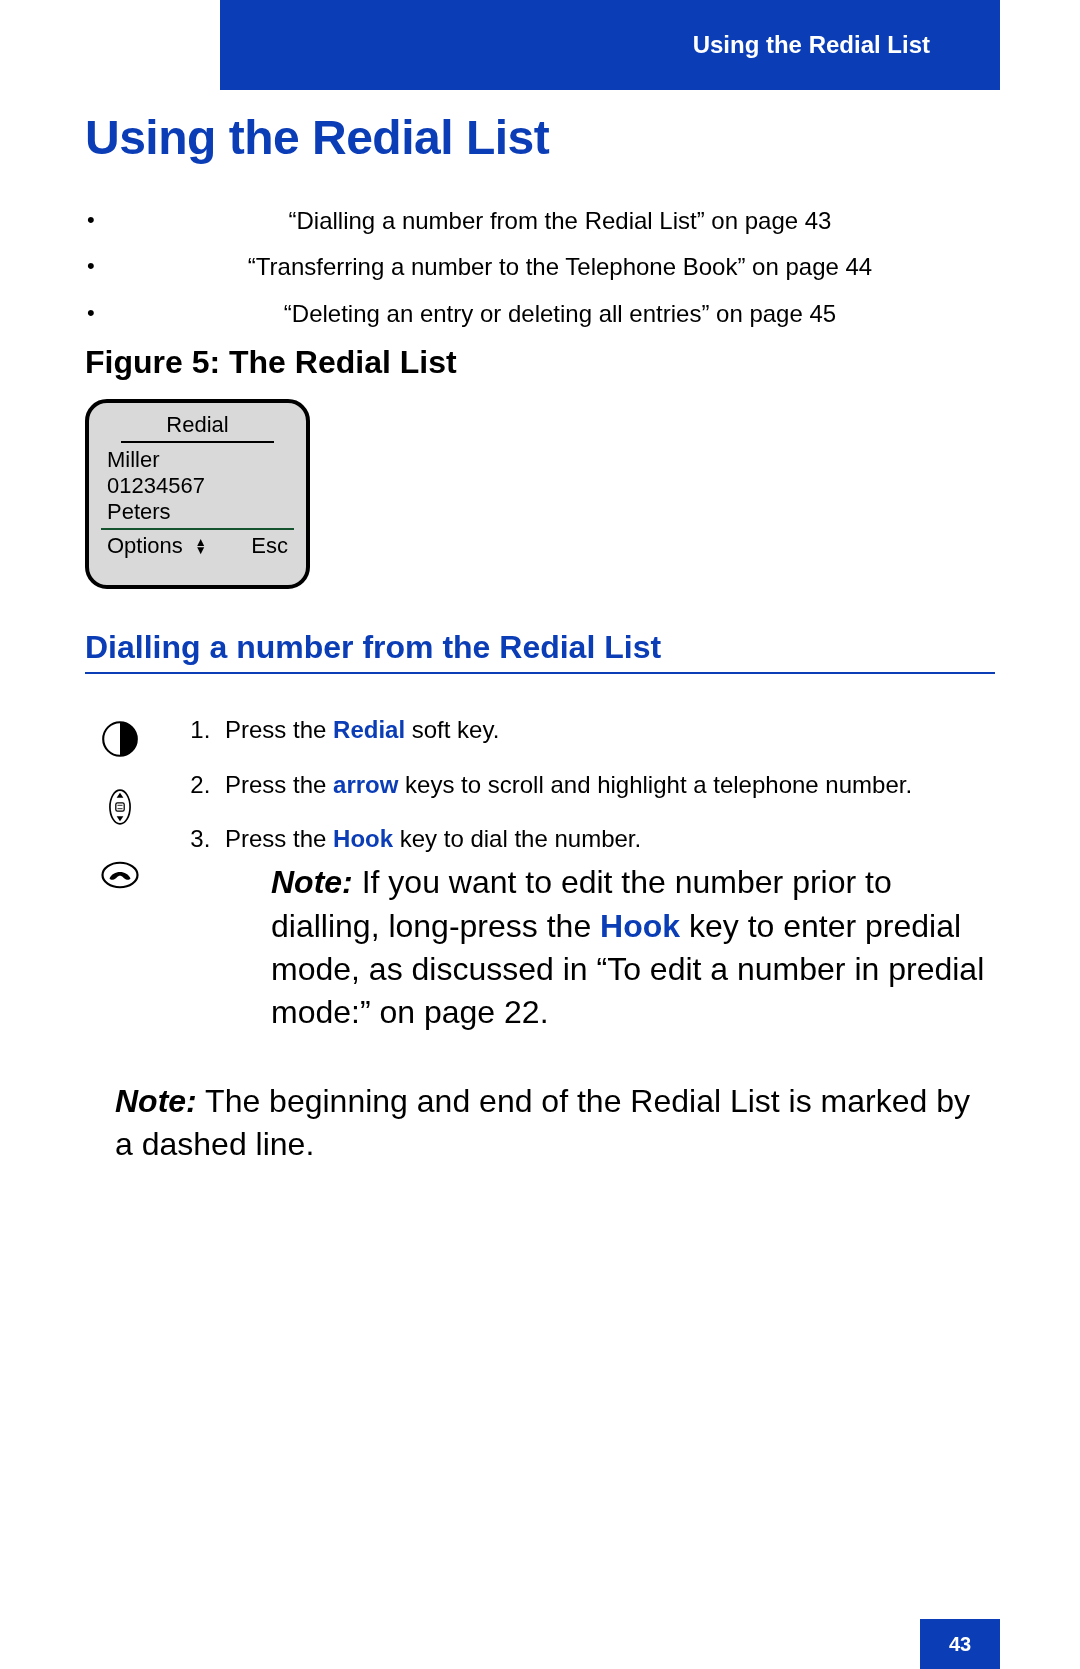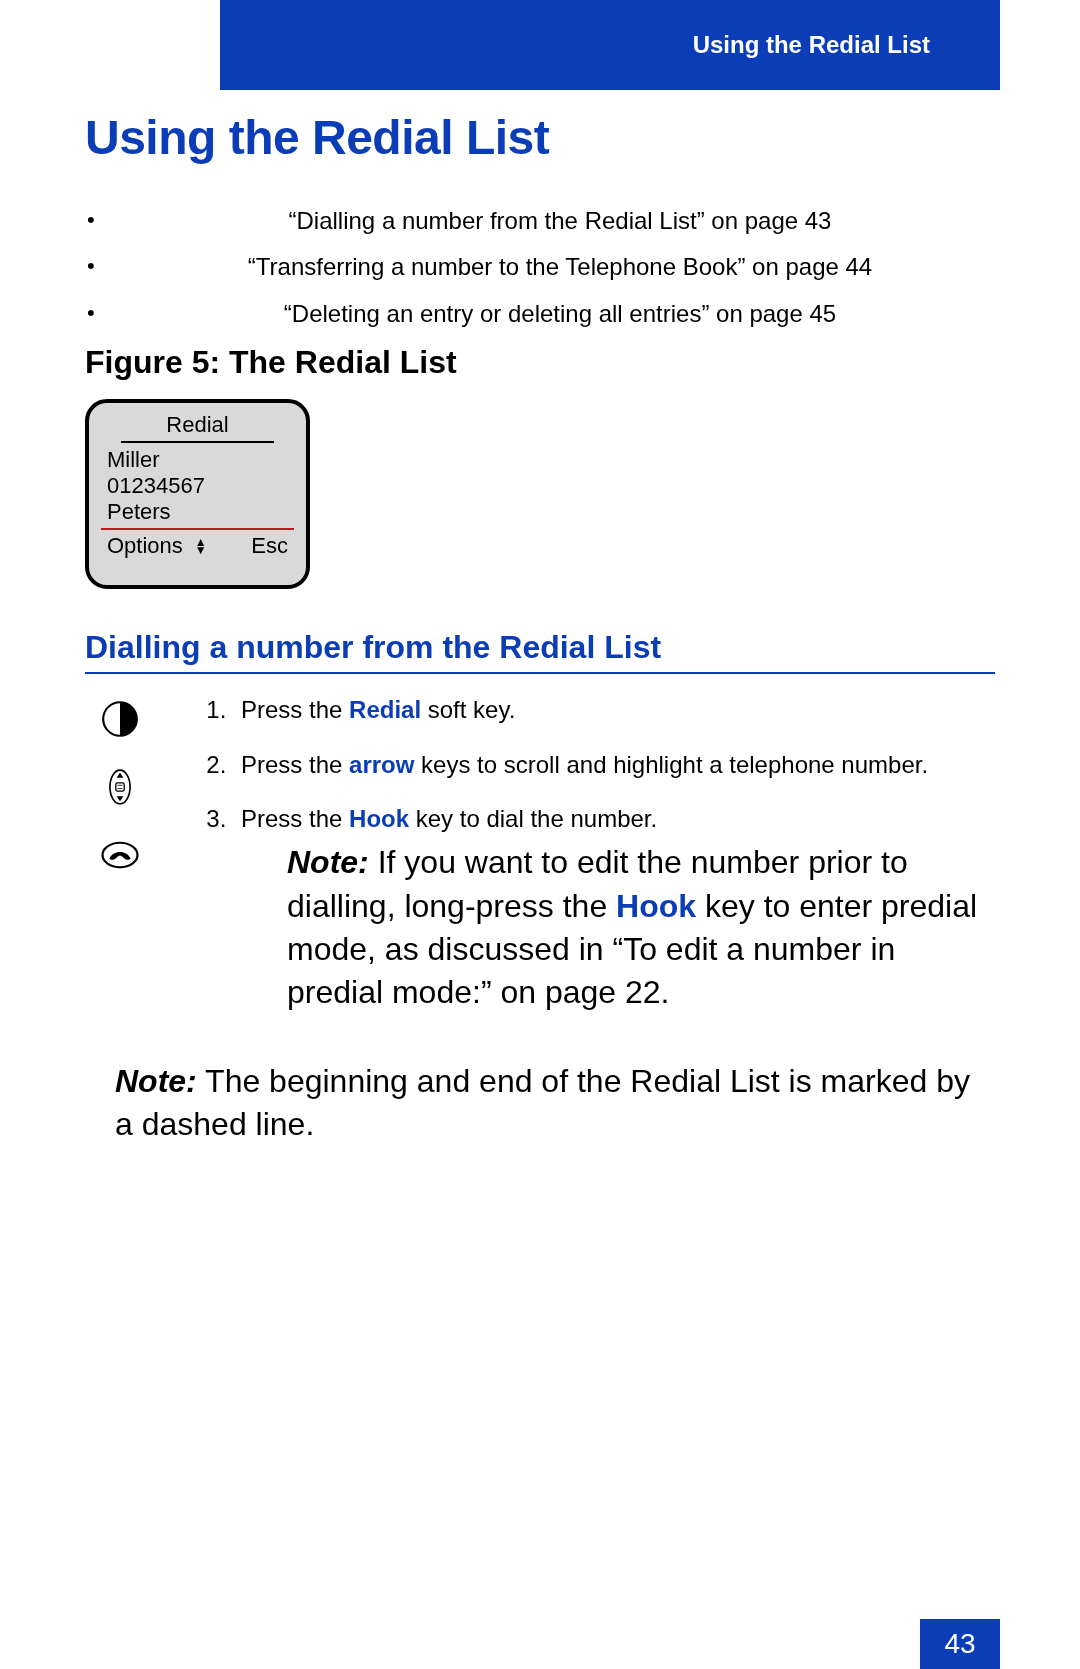--- a/index.html
+++ b/index.html
@@ -84,21 +84,21 @@
     line-height: 1.25;
     position: relative;
   }
   .phone-screen .ps-title {
     text-align: center;
     border-bottom: 2px solid #000;
     padding: 2px 0 2px 0;
     margin: 0 20px 4px 20px;
   }
   .phone-screen .ps-entries {
-    border-bottom: 2px solid #b91c1c;
+    border-bottom: 2px solid #14532d;
     padding: 0 0 2px 6px;
     margin: 0 0 2px 0;
   }
   .phone-screen .ps-entries div { line-height: 1.2; }
   .phone-screen .ps-footer {
     display: flex;
     justify-content: space-between;
     padding: 0 6px;
     align-items: center;
   }
@@ -108,25 +108,25 @@
     flex-direction: column;
     line-height: 8px;
     font-size: 12px;
   }
   h2.sub-heading {
     color: #0b3db7;
     font-size: 32px;
     font-weight: 800;
     border-bottom: 2px solid #0b3db7;
     padding-bottom: 6px;
-    margin: 40px 0 20px 0;
+    margin: 40px 0 40px 0;
   }
   .steps-row {
     display: flex;
-    gap: 40px;
+    gap: 24px;
   }
   .icon-col {
     width: 70px;
     display: flex;
     flex-direction: column;
     align-items: center;
     gap: 22px;
     padding-top: 4px;
   }
   .icon-col svg { width: 42px; height: 42px; }
@@ -155,22 +155,22 @@
     margin: 24px 0 0 30px;
   }
   .page-num {
     position: absolute;
     bottom: 0;
     right: 80px;
     width: 80px;
     height: 50px;
     background: #0b3db7;
     color: #fff;
-    font-weight: normal;
-    font-size: 28px;
+    font-weight: bold;
+    font-size: 20px;
     display: flex;
     align-items: center;
     justify-content: center;
   }
 </style>
 </head>
 <body>
 
 <div class="header-bar">
   <span class="title">Using the Redial List</span>

